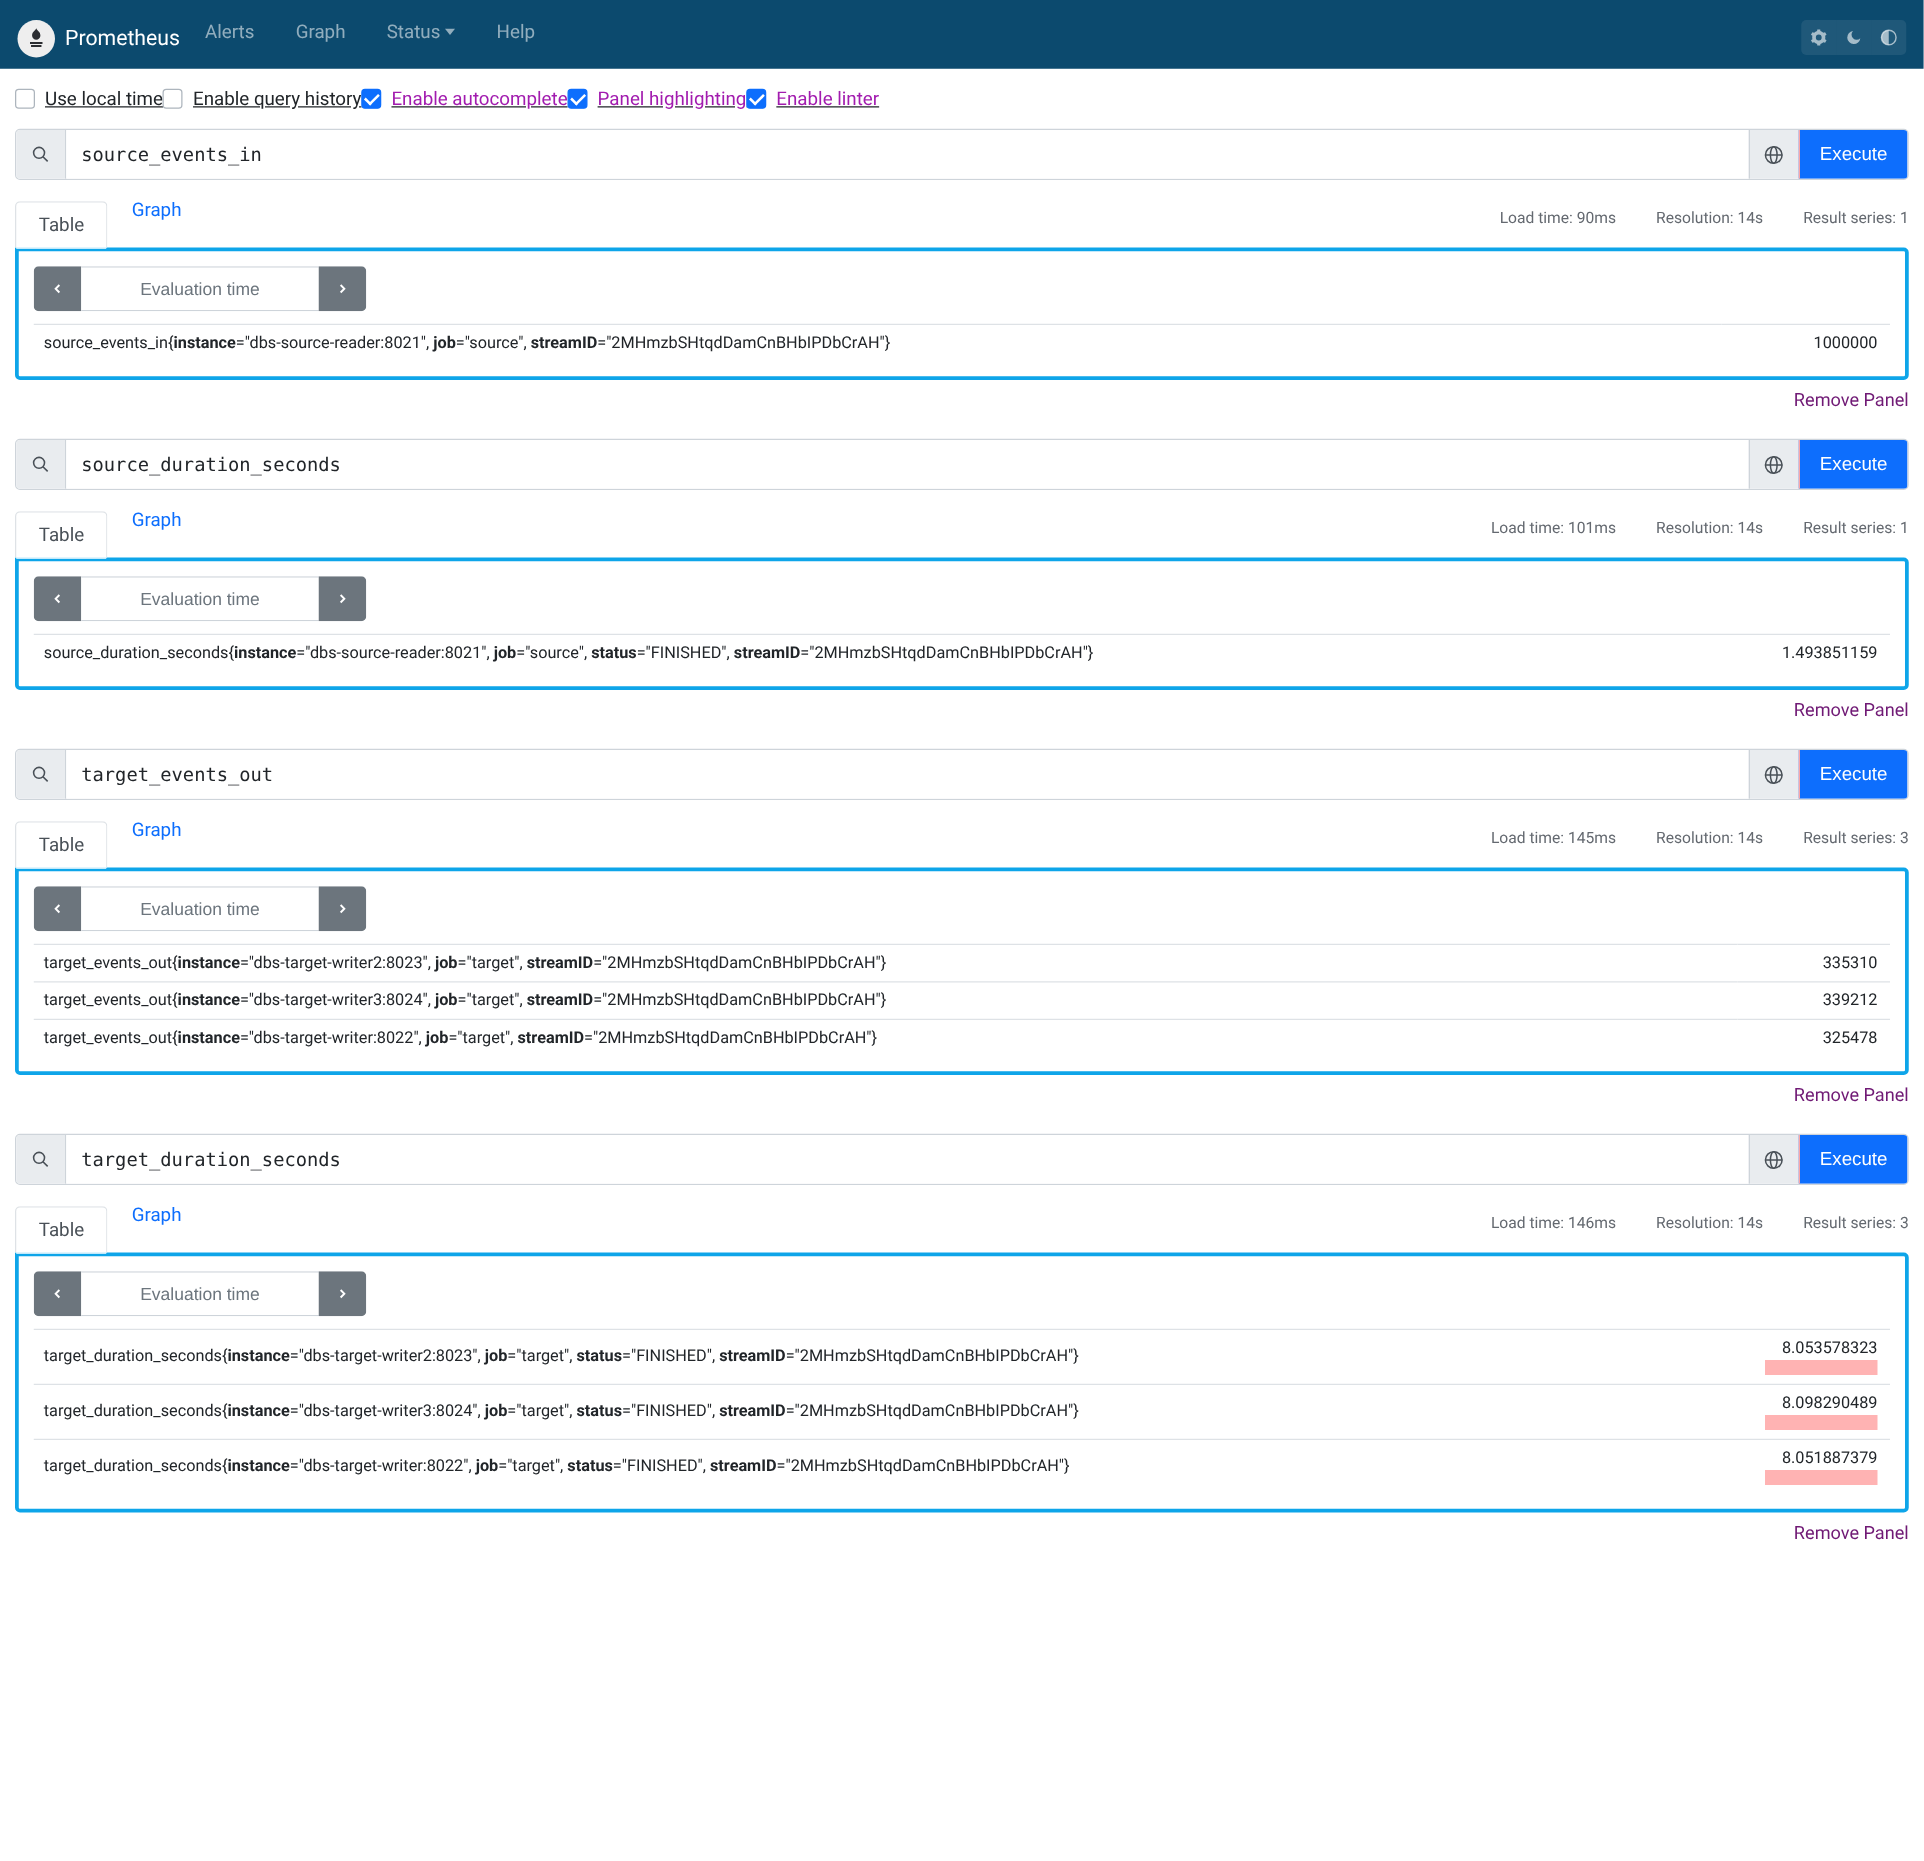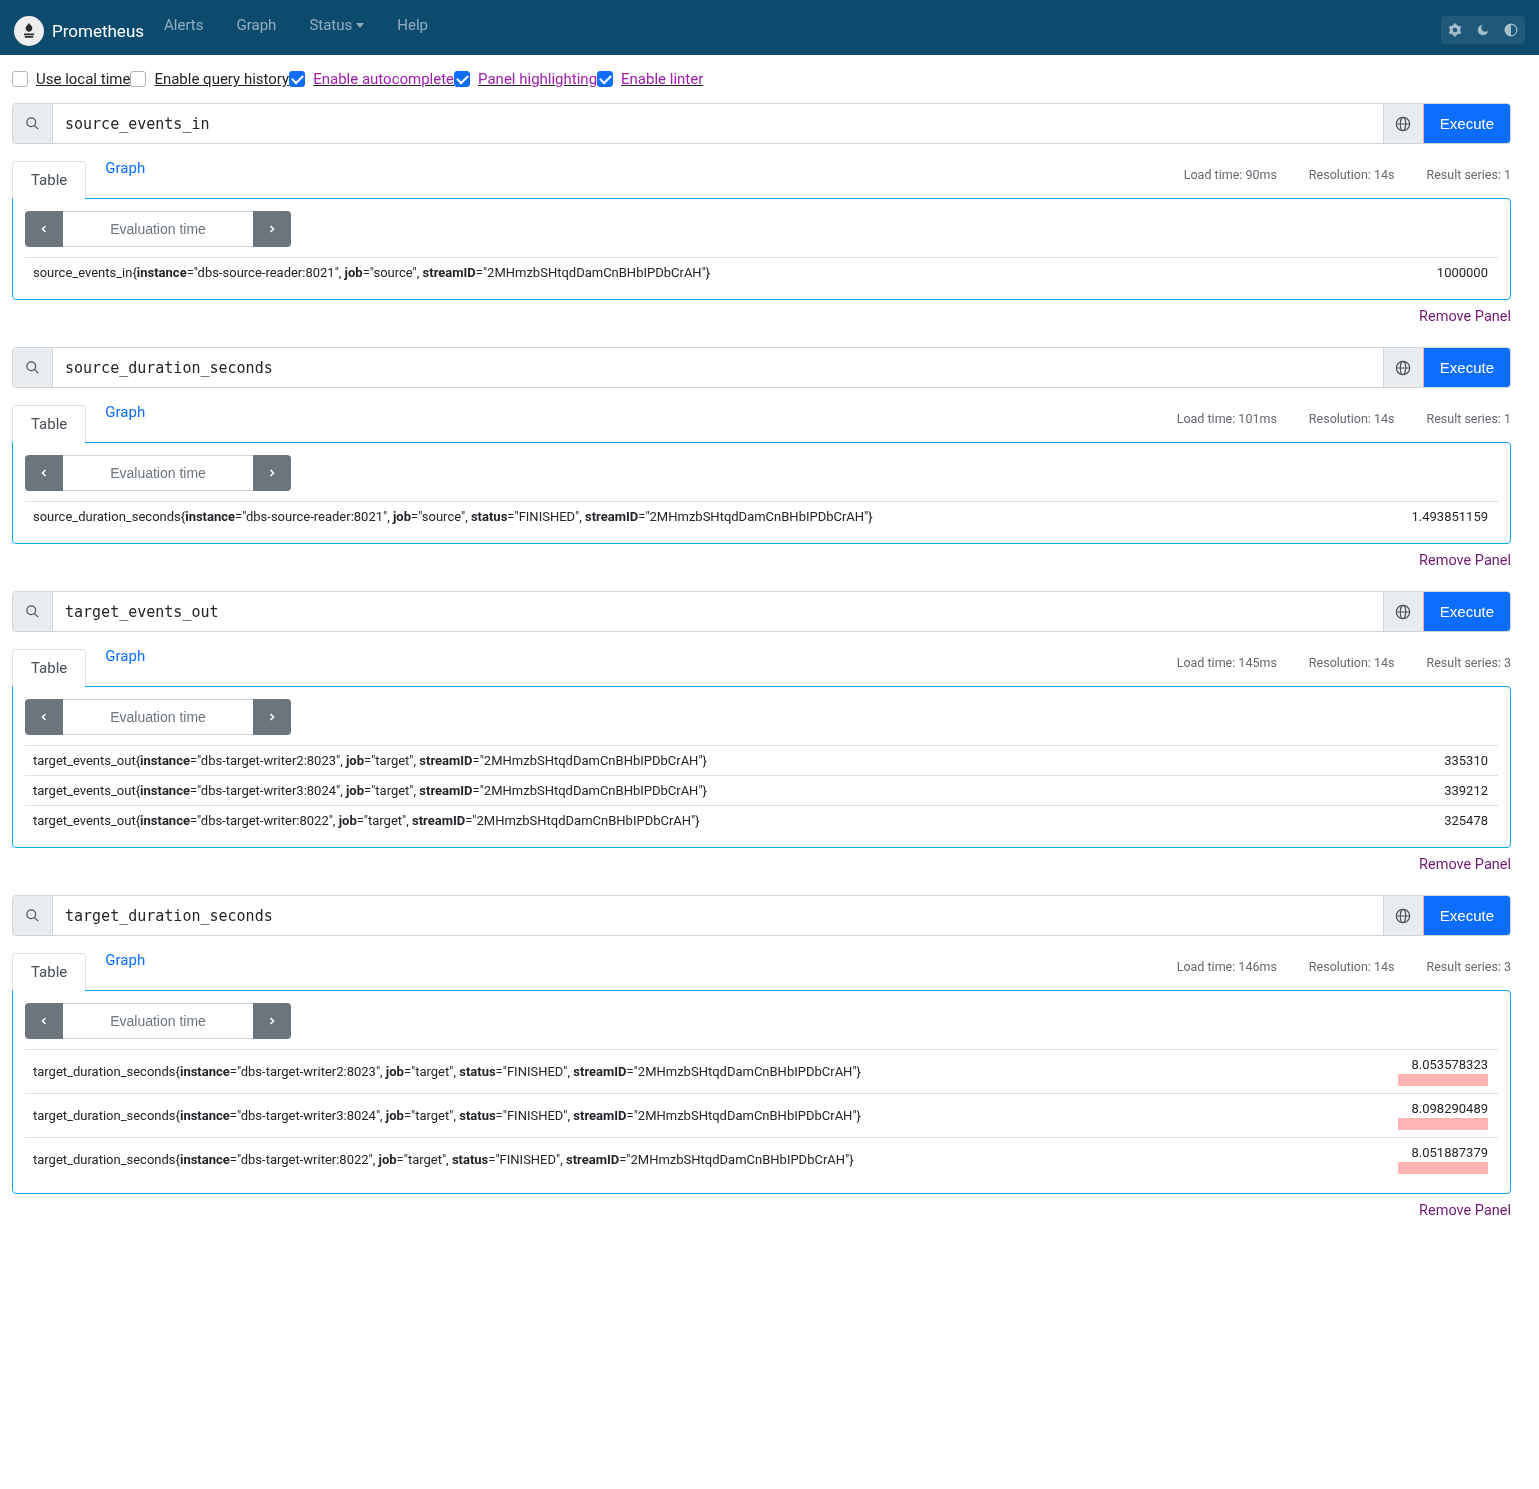--- a/index.html
+++ b/index.html
@@ -81,21 +81,21 @@
   }
   .cbox.checked::after {
     content: "";
     width: 5px; height: 9px;
     border: solid #fff;
     border-width: 0 2px 2px 0;
     transform: rotate(45deg) translate(-1px,-1px);
   }
   
   .panel {
-    padding: 0 28px 8px 12px;
+    padding: 0 12px 8px 12px;
   }
   .query-row {
     display: flex;
     border: 1px solid #ced4da;
     border-radius: 4px;
     overflow: hidden;
     height: 41px;
   }
   .qr-addon {
     width: 40px;
@@ -165,21 +165,21 @@
     background: #fff;
     position: relative;
     margin-top: 12px;
   }
   .tab-link.active::after {
     content:"";
     position:absolute;
     left:0; right:0; bottom:-1px; height:1px; background:#fff;
   }
   .tab-content {
-    border: 1px solid #0ea5e9;
+    border: 3px solid #0ea5e9;
     border-radius: 0 4px 4px 4px;
     padding: 12px;
   }
   .eval-group {
     display: inline-flex;
     border-radius: 4px;
     overflow: hidden;
     margin-bottom: 10px;
   }
   .eval-btn {

